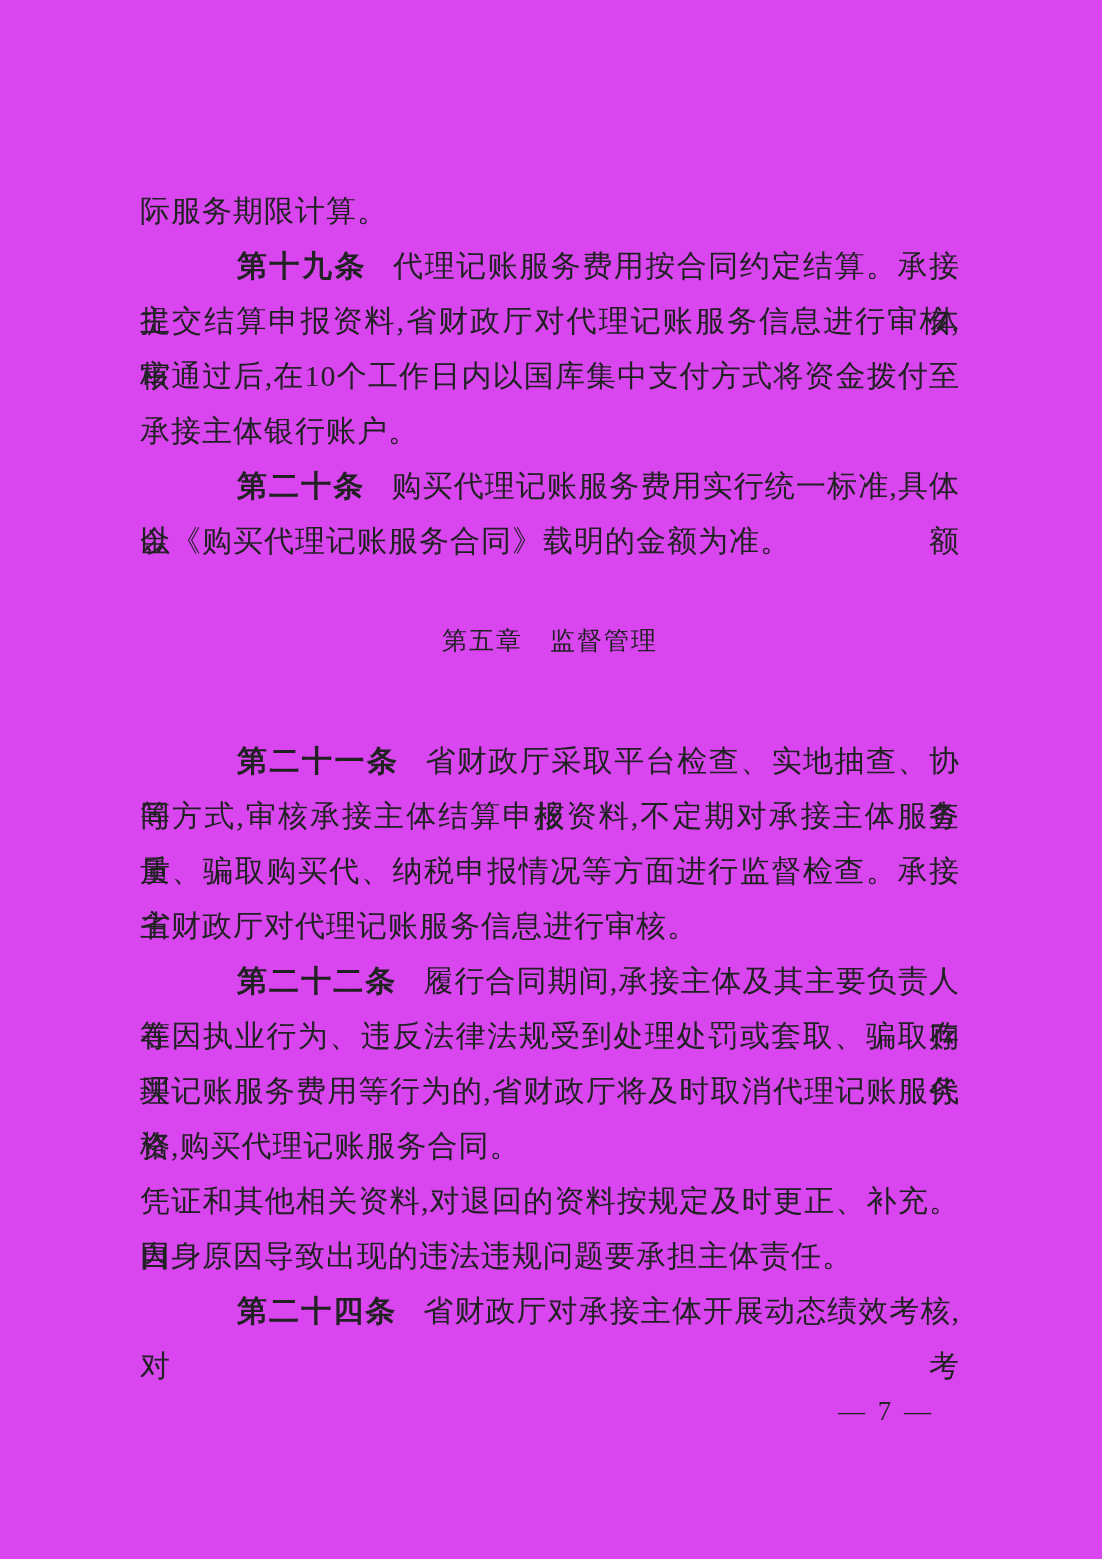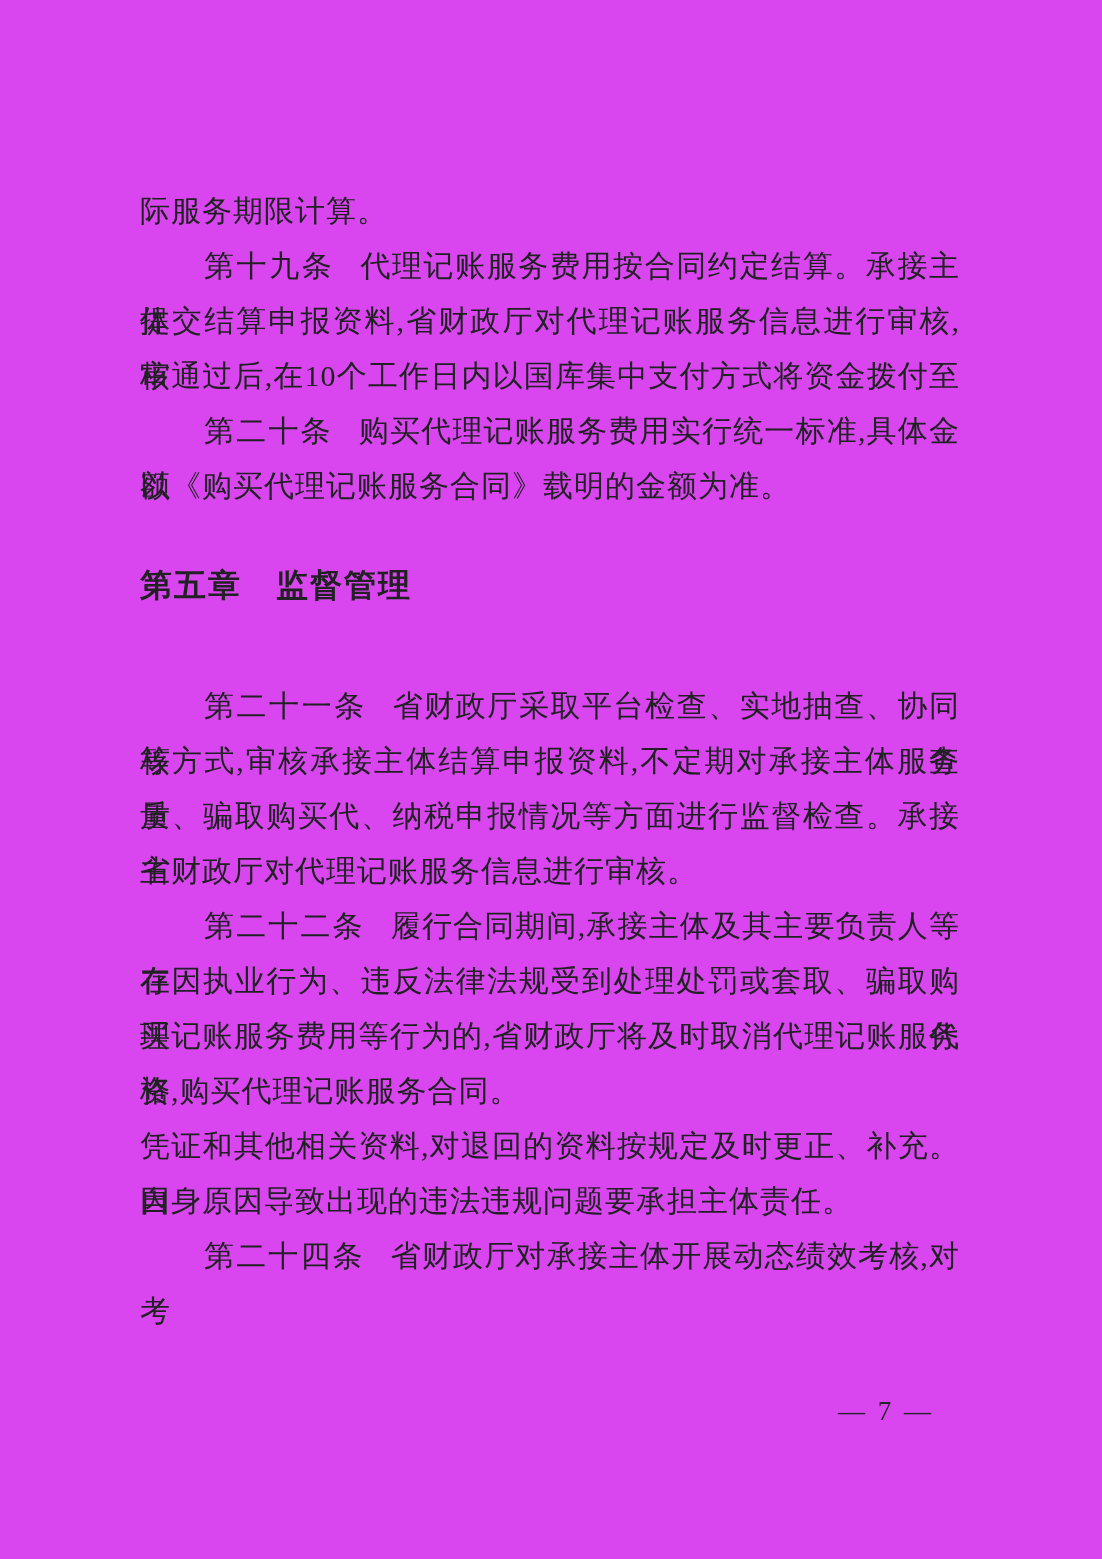--- a/index.html
+++ b/index.html
@@ -32,31 +32,32 @@
   .line.j {
     text-align: justify;
     text-align-last: justify;
     text-justify: inter-character;
   }
   .line.ind {
     text-indent: 64px;
   }
   .head {
     font-family: "Liberation Sans", "DejaVu Sans", sans-serif;
-    font-weight: 400;
+    font-weight: 700;
     margin-right: 26px;
     letter-spacing: 2px;
+    margin-left: 33px;
   }
   .chapter {
     margin: 42px 0 63px 0;
     height: 60px;
     line-height: 60px;
-    font-size: 32px;
-    font-weight: 700;
-    text-align: left;
+    font-size: 25px;
+    font-weight: 400;
+    text-align: center;
     font-family: "Liberation Sans", "DejaVu Sans", sans-serif;
     letter-spacing: 2px;
   }
   .page-number {
     position: absolute;
     top: 1396px;
     right: 168px;
     font-size: 27px;
     letter-spacing: 3px;
     color: #26262a;
@@ -65,20 +66,21 @@
 </style>
 </head>
 <body>
 
 <div class="page">
   <div class="content">
       <p class="line"><span>际服务期限计算。</span></p>
       <p class="line j ind"><span class="head">第十九条</span><span>代理记账服务费用按合同约定结算。承接主体</span></p>
       <p class="line j"><span>提交结算申报资料,省财政厅对代理记账服务信息进行审核,审</span></p>
       <p class="line j"><span>核通过后,在10个工作日内以国库集中支付方式将资金拨付至</span></p>
+      <p class="line"><span>承接主体银行账户。</span></p>
       <p class="line j ind"><span class="head">第二十条</span><span>购买代理记账服务费用实行统一标准,具体金额</span></p>
       <p class="line"><span>以《购买代理记账服务合同》载明的金额为准。</span></p>
       <p class="chapter">第五章　监督管理</p>
       <p class="line j ind"><span class="head">第二十一条</span><span>省财政厅采取平台检查、实地抽查、协同核查</span></p>
       <p class="line j"><span>等方式,审核承接主体结算申报资料,不定期对承接主体服务质</span></p>
       <p class="line j"><span>量、骗取购买代、纳税申报情况等方面进行监督检查。承接主</span></p>
       <p class="line"><span>省财政厅对代理记账服务信息进行审核。</span></p>
       <p class="line j ind"><span class="head">第二十二条</span><span>履行合同期间,承接主体及其主要负责人等存</span></p>
       <p class="line j"><span>在因执业行为、违反法律法规受到处理处罚或套取、骗取购买代</span></p>
       <p class="line j"><span>理记账服务费用等行为的,省财政厅将及时取消代理记账服务资</span></p>

